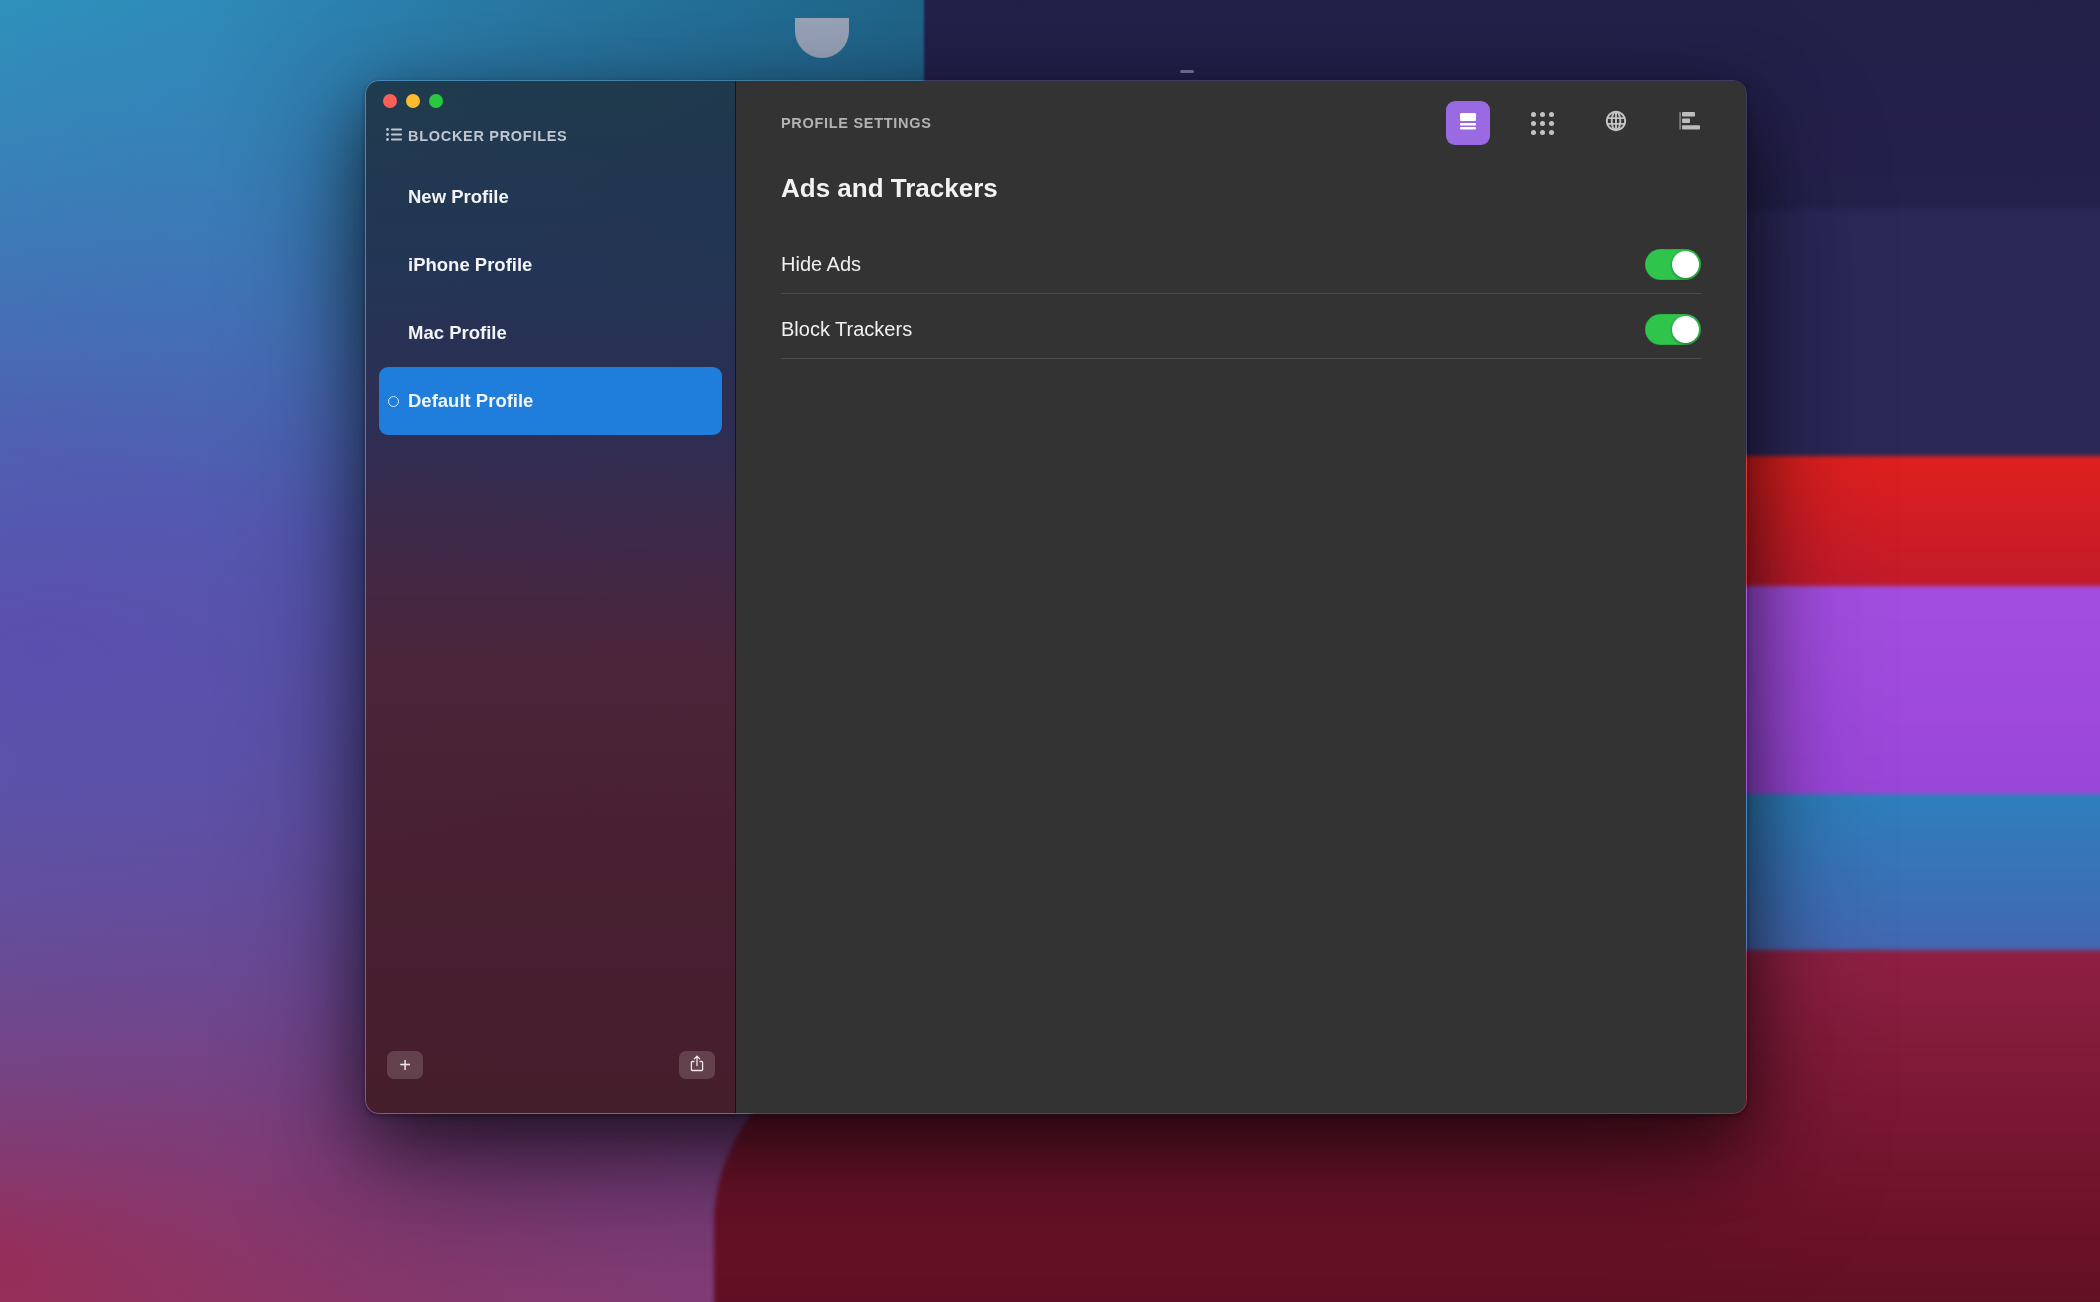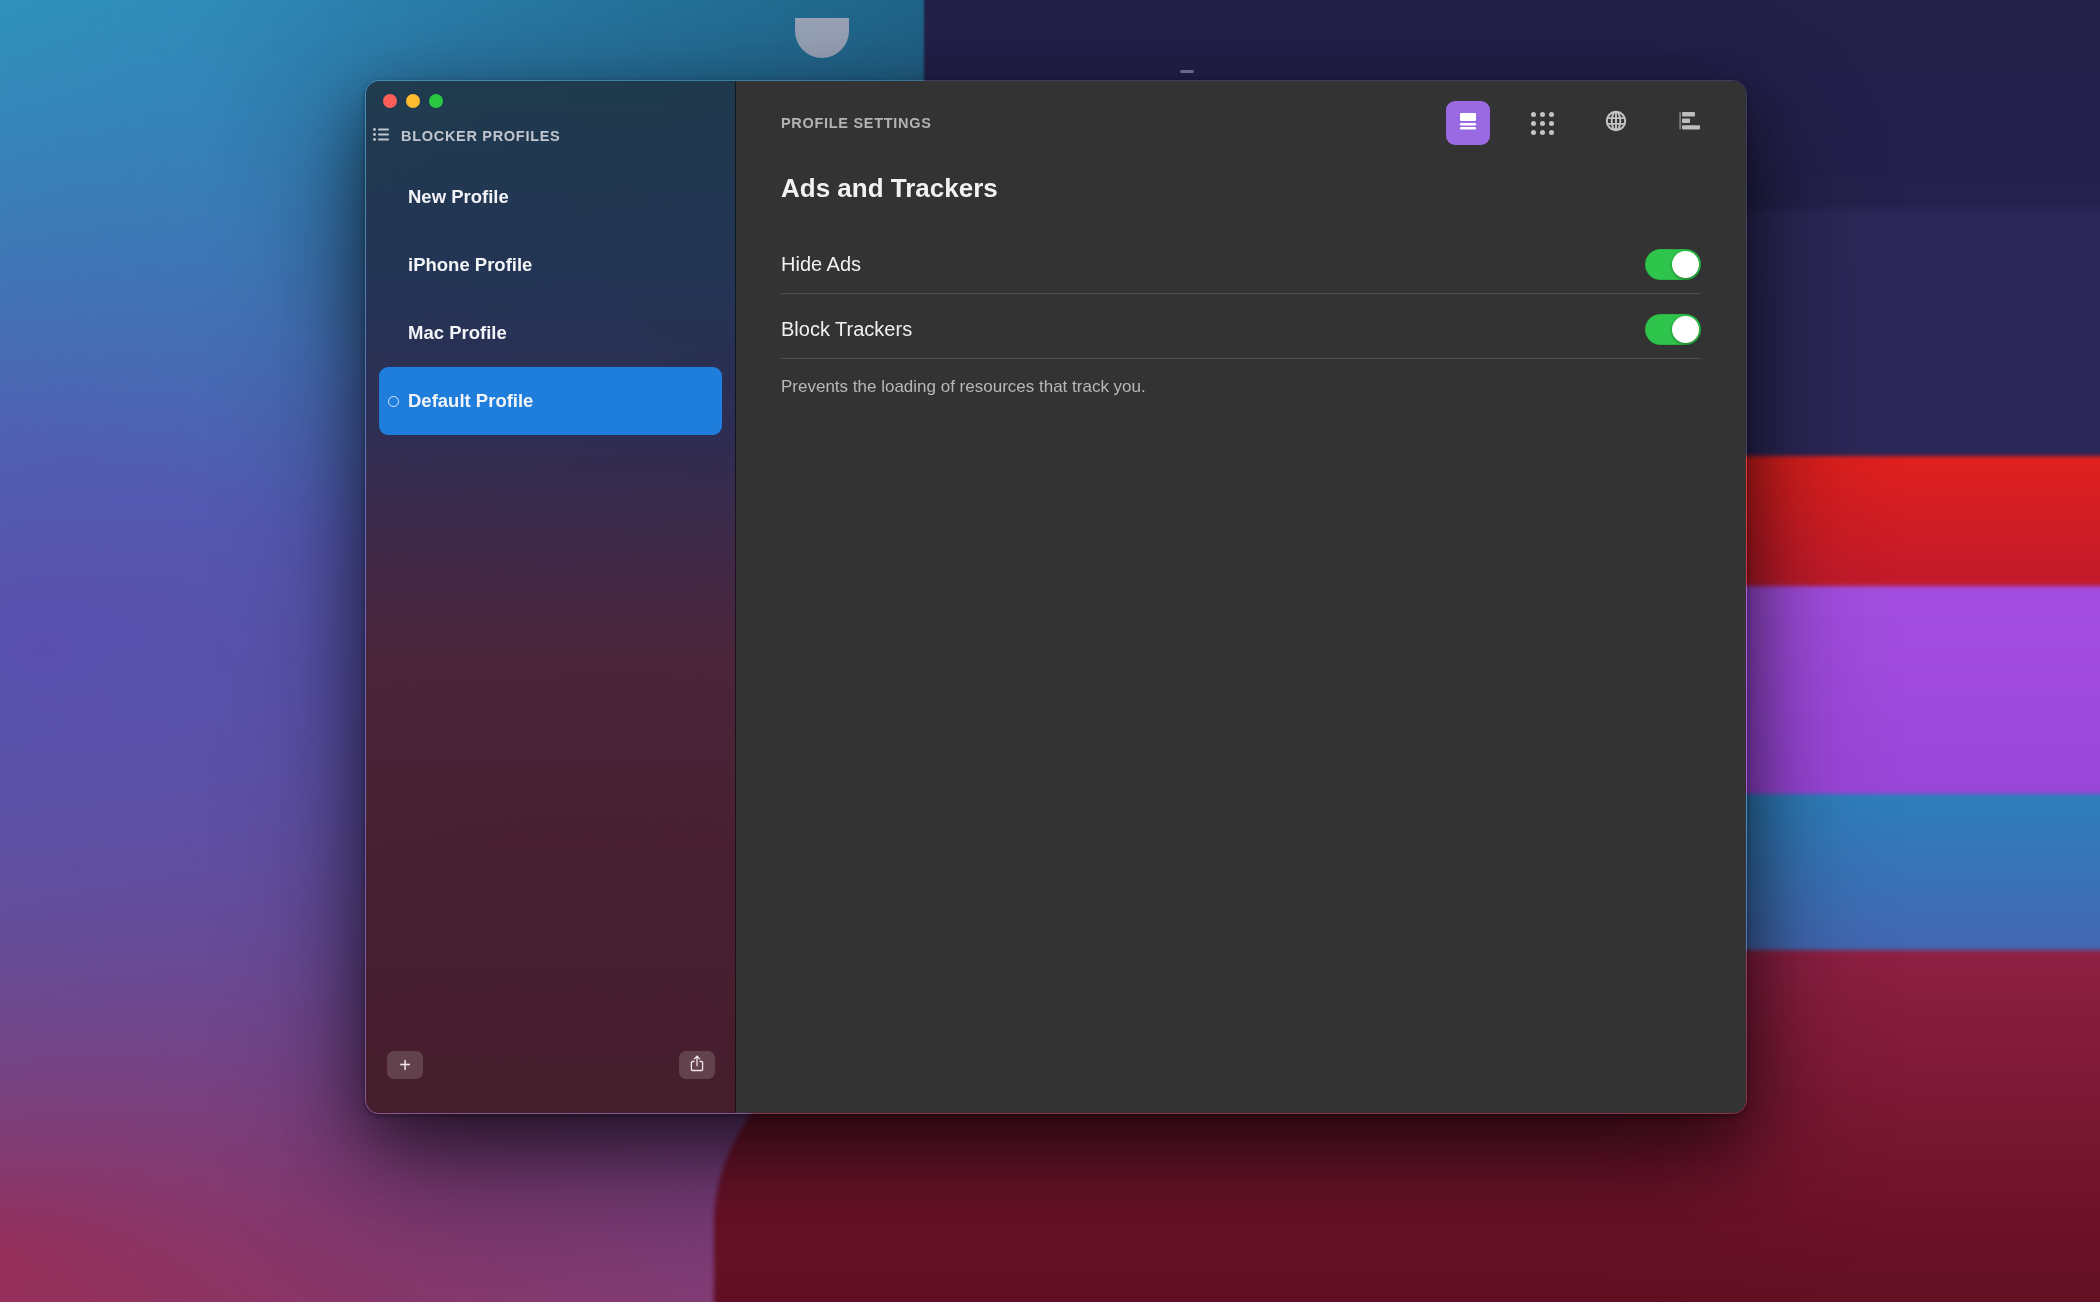--- a/index.html
+++ b/index.html
@@ -126,22 +126,22 @@
     position:absolute;
     left:17px; top:13px;
     display:flex; gap:9px;
   }
   .tl { width:14px; height:14px; border-radius:50%; }
   .tl-red    { background:#fc5f57; }
   .tl-yellow { background:#fdbc2e; }
   .tl-green  { background:#2ac840; }
 
   .sb-header {
-    display:flex; align-items:center; gap:12px;
-    padding:42px 0 0 7px;
+    display:flex; align-items:center; gap:6px;
+    padding:42px 0 0 20px;
     height:68px;
   }
   .sb-header-label {
     font-size:14.5px;
     font-weight:bold;
     letter-spacing:.7px;
     color:#c0c6cf;
   }
   .list-icon { display:block; }
 
@@ -414,21 +414,20 @@
           </div>
         </div>
 
         <div class="row">
           <div class="row-head">
             <span class="row-label">Block Trackers</span>
             <div class="toggle">
               <div class="knob"></div>
             </div>
           </div>
-          <div class="row-desc">Prevents the loading of resources that track you.</div>
         </div>
 
       </div>
 
     </div>
 
   </div>
 </div>
 
 </body></html>

